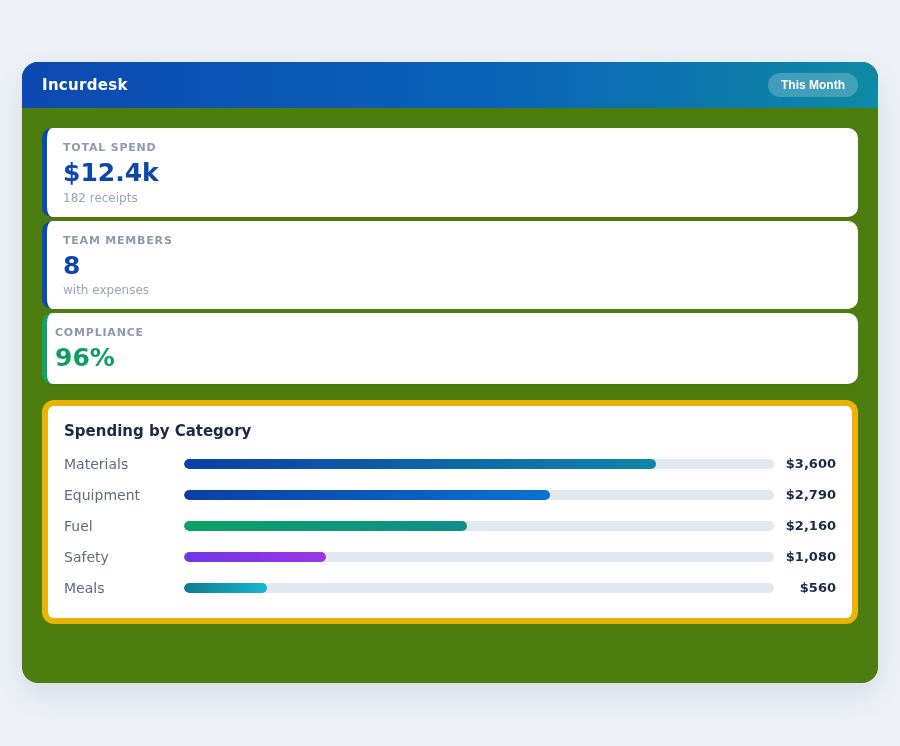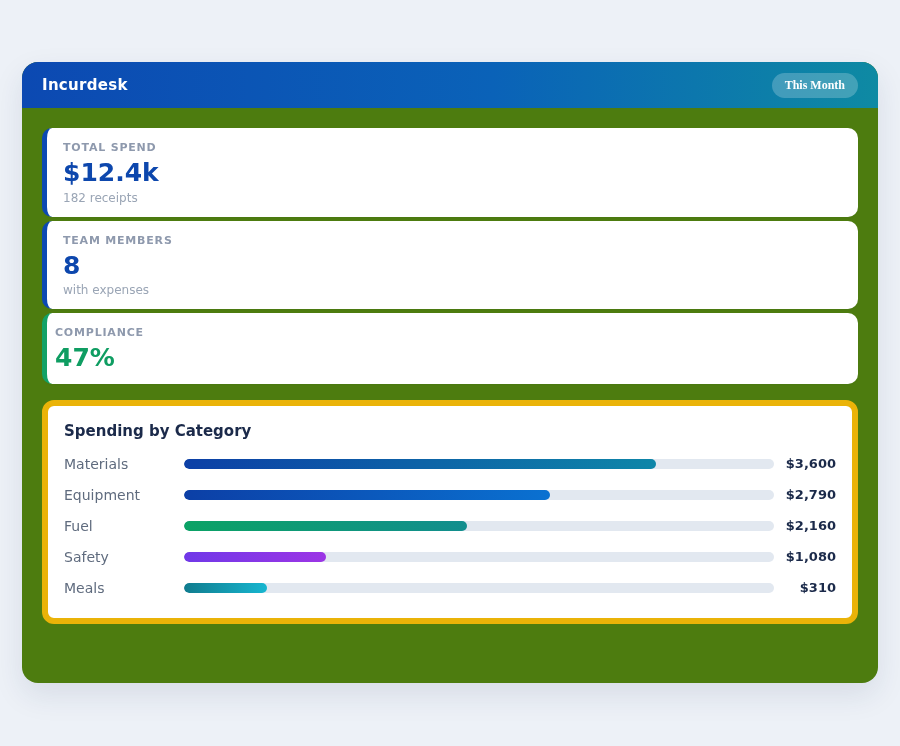--- a/index.html
+++ b/index.html
@@ -35,21 +35,21 @@
   }
   .badge {
     background: rgba(255,255,255,0.22);
     color: #ffffff;
     font-size: 12px;
     font-weight: bold;
     padding: 5px 13px;
     border-radius: 13px;
     border: none;
     cursor: pointer;
-    font-family: Liberation Serif, serif;
+    font-family: Liberation Sans, sans-serif;
   }
   .body {
     padding: 20px;
   }
   .stat-card {
     background: #ffffff;
     border-radius: 10px;
     border-left: 5px solid #0c49b2;
     padding: 13px 16px 12px 16px;
     margin-bottom: 4px;
@@ -139,21 +139,21 @@
 
     <div class="stat-card" style="border-left-color: rgb(12, 73, 178);">
       <div class="stat-label">TEAM MEMBERS</div>
       <div class="stat-value" style="color: rgb(13, 71, 173);">8</div>
       <div class="stat-sub">with expenses</div>
     </div>
 
 
     <div class="stat-card" style="border-left-color: rgb(18, 162, 102); padding-left: 8px;">
       <div class="stat-label">COMPLIANCE</div>
-      <div class="stat-value" style="color: rgb(15, 157, 98);">47%</div>
+      <div class="stat-value" style="color: rgb(15, 157, 98);">96%</div>
 
     </div>
 
     <div class="spend-card">
       <div class="spend-title">Spending by Category</div>
 
       <div class="spend-row">
         <div class="spend-label">Materials</div>
         <div class="bar-track">
             <div class="bar-fill" style="width: 80%; background: linear-gradient(90deg, rgb(12, 63, 166), rgb(14, 134, 168));"></div>
@@ -183,18 +183,18 @@
             <div class="bar-fill" style="width: 24%; background: linear-gradient(90deg, rgb(112, 56, 232), rgb(156, 53, 229));"></div>
           </div>
         <div class="spend-value">$1,080</div>
       </div>
 
       <div class="spend-row">
         <div class="spend-label">Meals</div>
         <div class="bar-track">
             <div class="bar-fill" style="width: 14%; background: linear-gradient(90deg, rgb(16, 124, 142), rgb(23, 182, 208));"></div>
           </div>
-        <div class="spend-value">$310</div>
+        <div class="spend-value">$560</div>
       </div>
 
     </div>
   </div>
 </div>
 
 </body></html>

